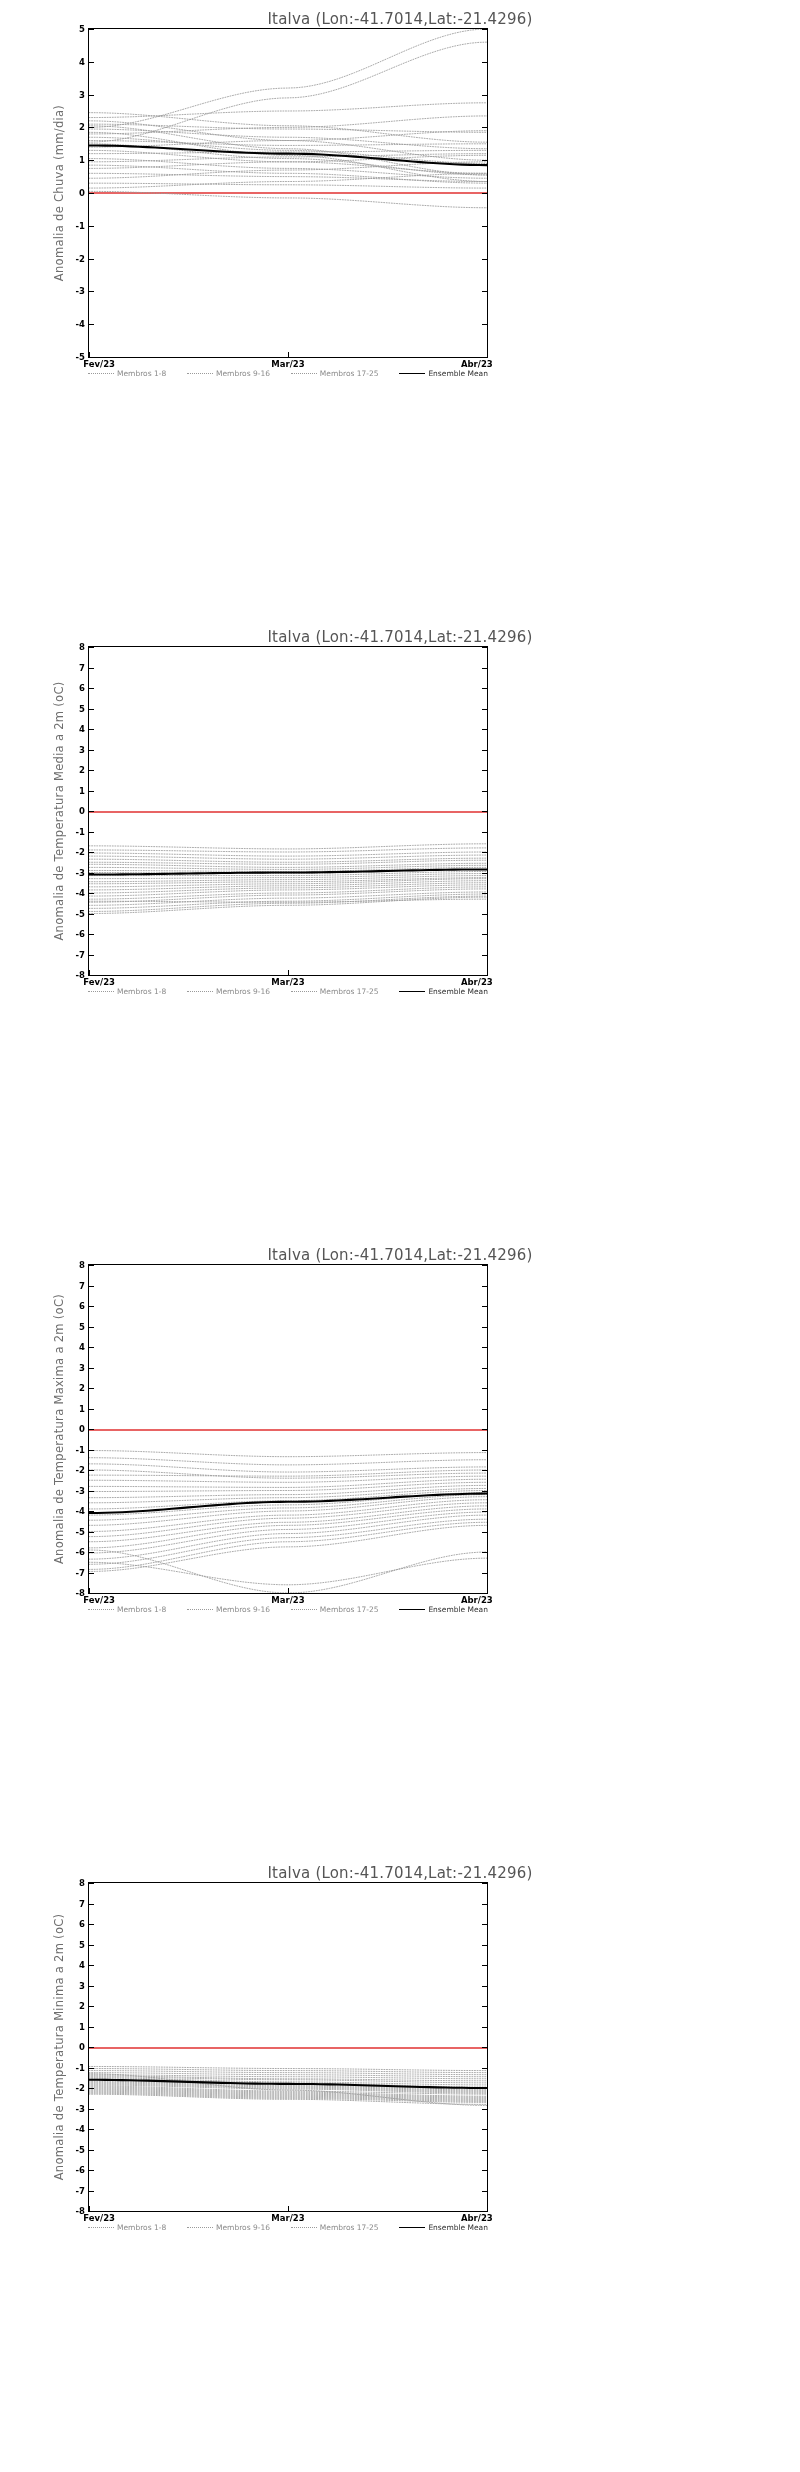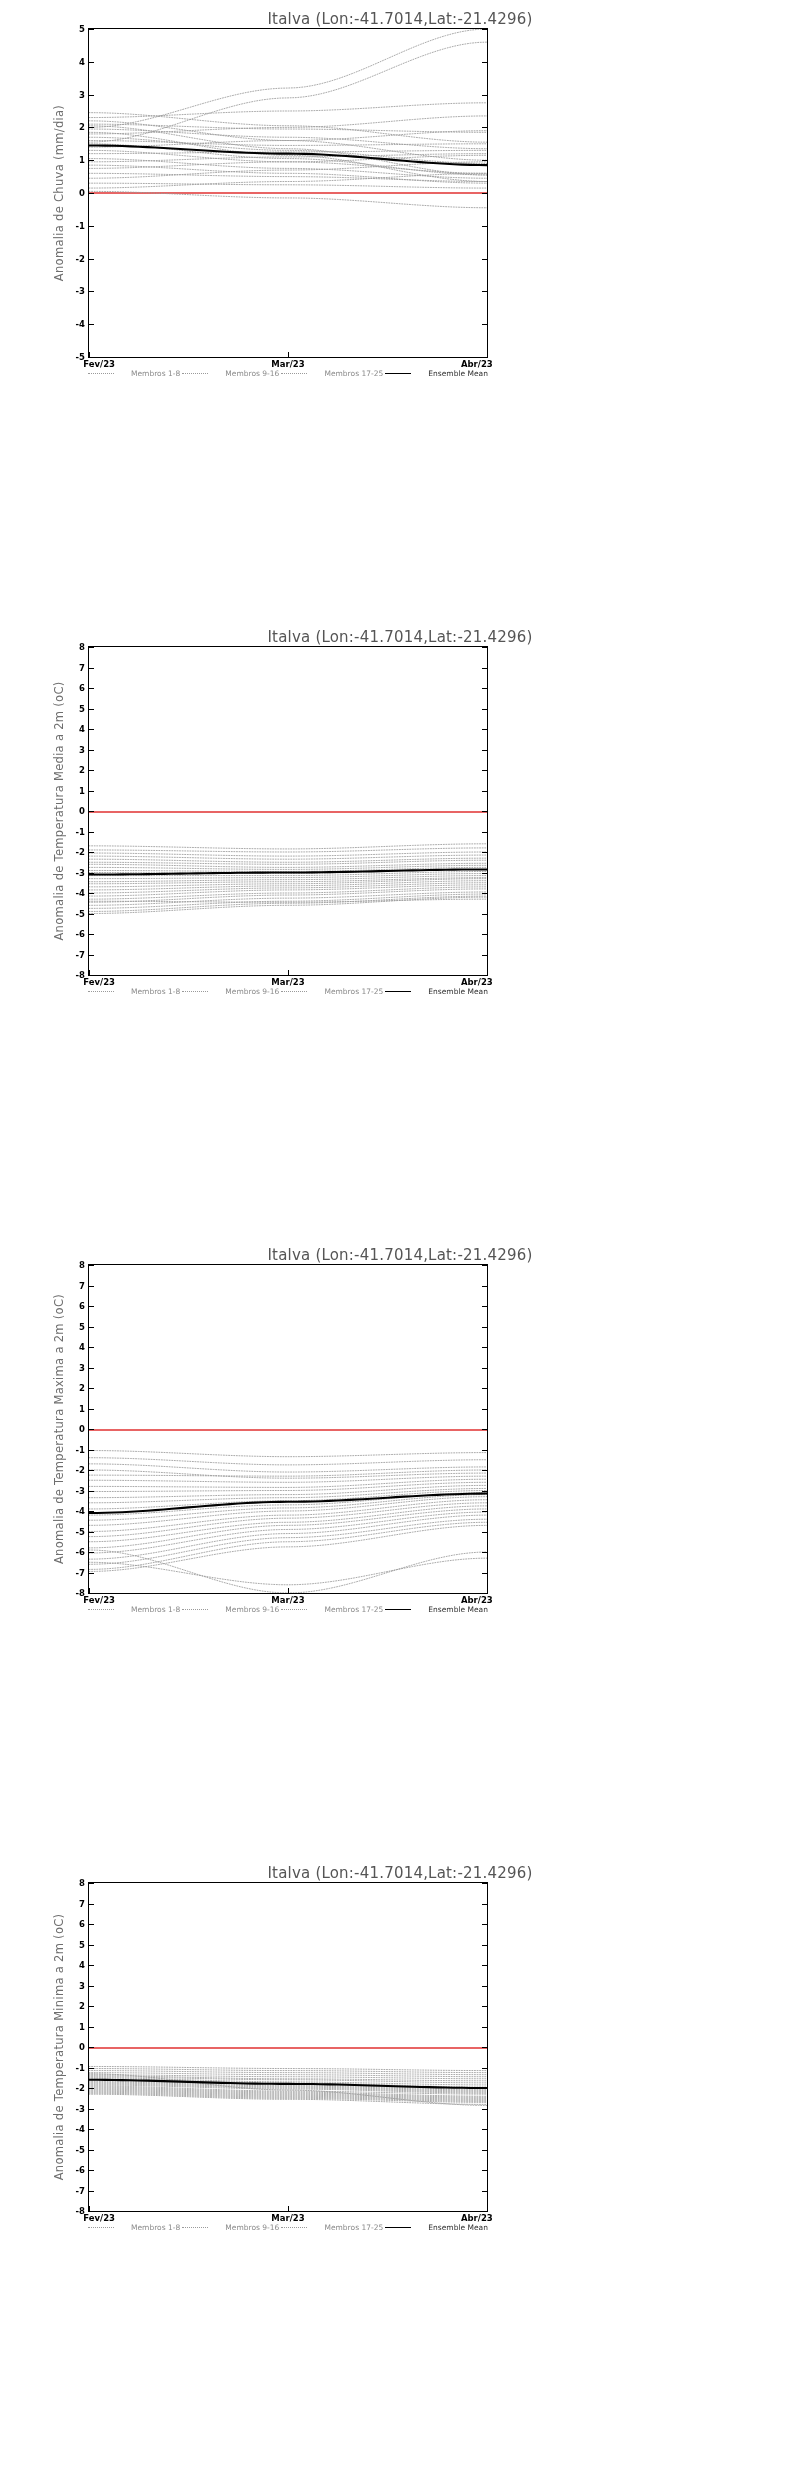--- a/index.html
+++ b/index.html
@@ -96,21 +96,21 @@
     top: 366px;
     width: 400px;
     height: 14px;
     display: flex;
     align-items: center;
     justify-content: space-between;
   }
   .legend-item {
     display: flex;
     align-items: center;
-    gap: 17px;
+    gap: 3px;
     font-size: 7.5px;
     color: #8a8a8a;
     white-space: nowrap;
   }
   .legend-item .swatch {
     display: inline-block;
     width: 26px;
     height: 0;
     border-top-width: 1.2px;
     border-top-style: dotted;

